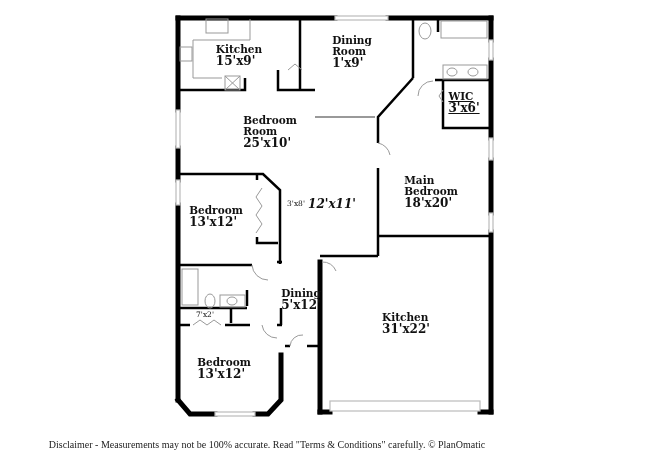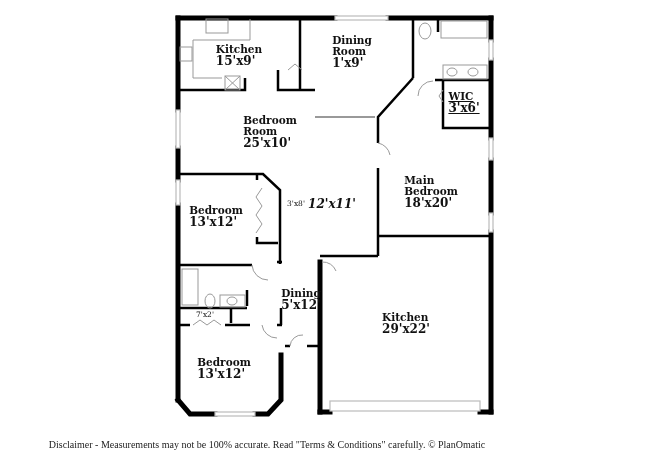--- a/index.html
+++ b/index.html
@@ -153,20 +153,20 @@
 </div>
 <div class="lbl" style="left:301px;top:288px;">
   <span class="n">Dining</span>
   <span class="d">5'x12'</span>
 </div>
 <div class="lbl small" style="left:205px;top:311px;">
   <span class="d">7'x2'</span>
 </div>
 <div class="lbl" style="left:406px;top:312px;">
   <span class="n">Kitchen</span>
-  <span class="d">29'x22'</span>
+  <span class="d">31'x22'</span>
 </div>
 <div class="lbl" style="left:224px;top:357px;">
   <span class="n">Bedroom</span>
   <span class="d">13'x12'</span>
 </div>
 
 <div id="disclaimer">Disclaimer - Measurements may not be 100% accurate. Read "Terms &amp; Conditions" carefully. © PlanOmatic</div>
 
 </body></html>

